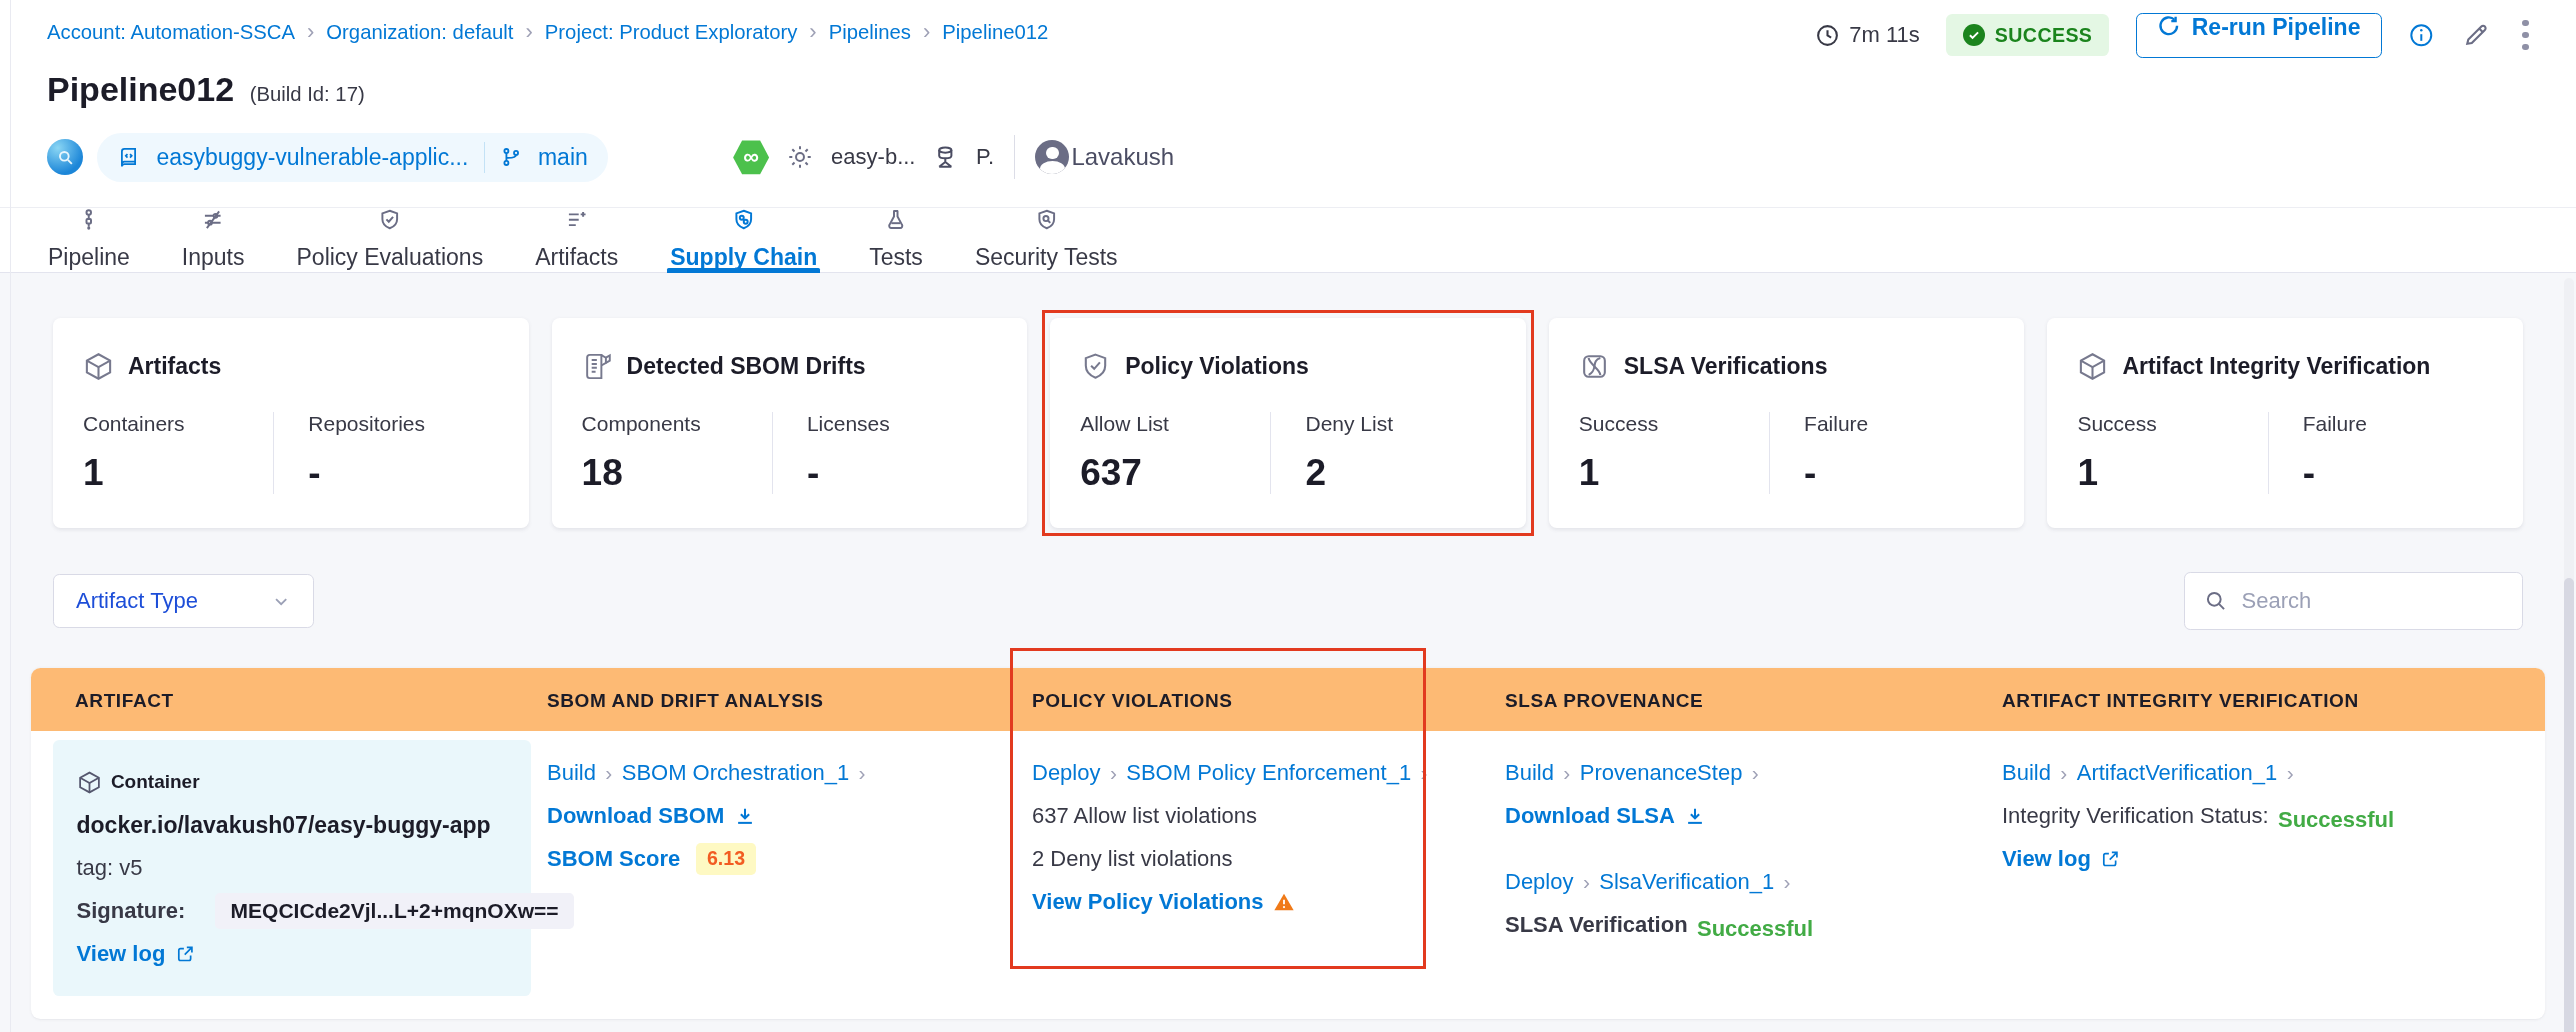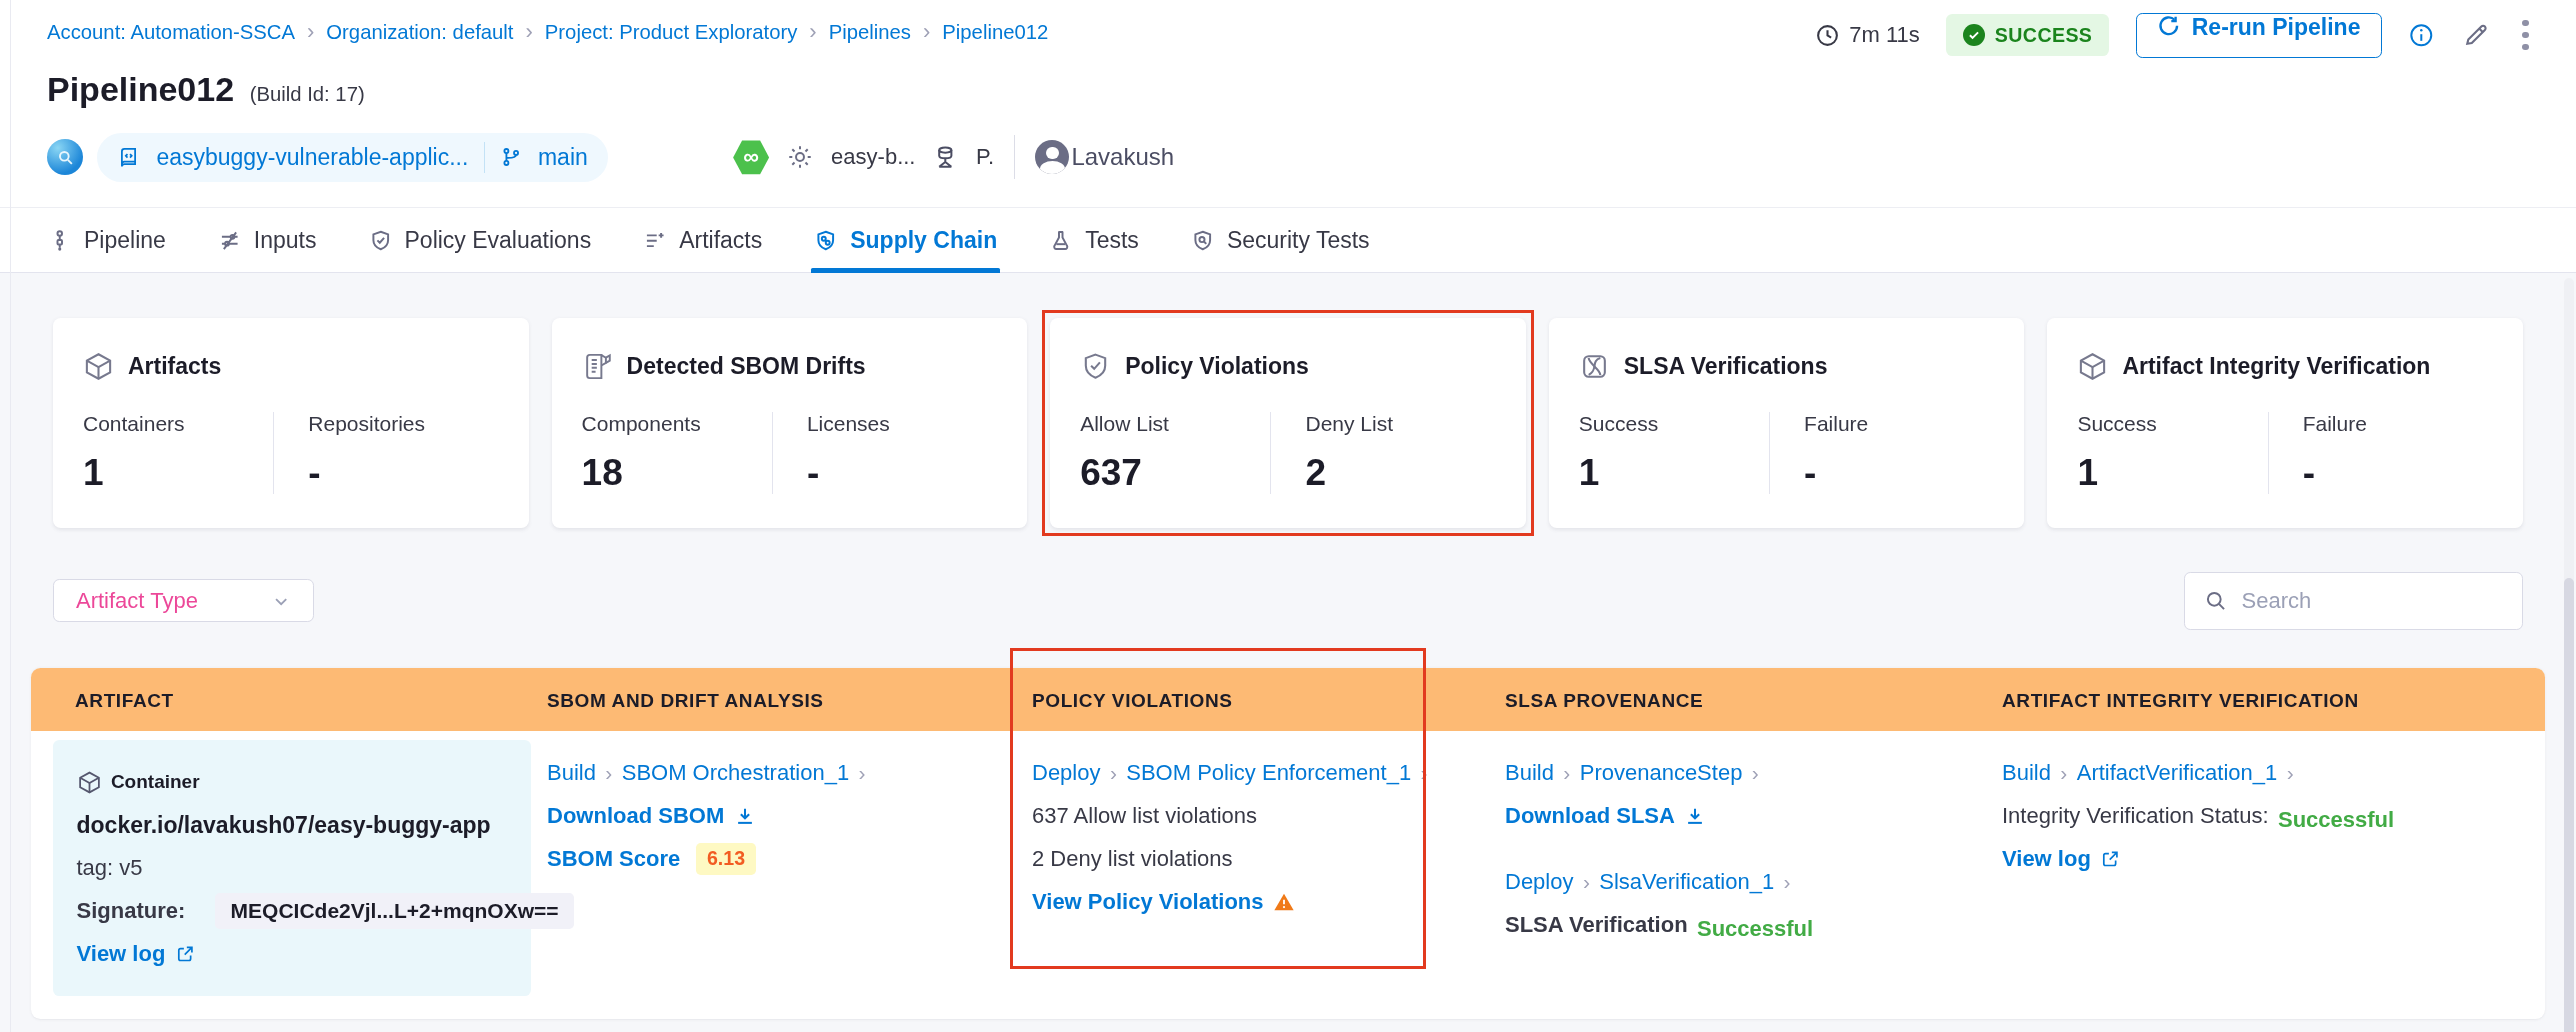--- a/index.html
+++ b/index.html
@@ -33,40 +33,40 @@
   .meta-mid { display:flex; align-items:center; gap:17px; margin-left:125px; }
   .hexagon { width:36px; height:36px; background:#4CC14C; clip-path:polygon(25% 3%, 75% 3%, 100% 50%, 75% 97%, 25% 97%, 0% 50%); display:flex; align-items:center; justify-content:center; color:#fff; font-size:22px; font-weight:700; }
   .meta-divider { width:0.8px; height:44px; background:#DCDDE7; margin:0 20.3px; }
   .avatar { width:34px; height:34px; border-radius:50%; background:#6B6D85; position:relative; overflow:hidden; }
   .avatar .head { position:absolute; top:6.3px; left:11px; width:12.5px; height:12.5px; border-radius:50%; background:#fff; }
   .avatar .body { position:absolute; top:21px; left:4.7px; width:25px; height:15.6px; border-radius:50% 50% 0 0; background:#fff; }
   .user-name { font-size:24px; color:#4B4D63; margin-left:2px; }
 
   
   .tabbar { margin-top:25px; border-top:0.8px solid #EDEEF3; border-bottom:0.8px solid #E3E4EE; display:flex; align-items:center; gap:52px; padding-left:48px; height:66px; background:#fff; }
-  .tab { display:flex; align-items:center; gap:12.5px; font-size:23px; color:#383946; font-weight:500; height:100%; position:relative; cursor:pointer; white-space:nowrap; }
+  .tab { display:flex; align-items:center; gap:12.5px; font-size:23px; color:#383946; font-weight:500; height:100%; position:relative; cursor:pointer; white-space:nowrap;flex-direction:column; }
   .tab svg { stroke:#6B6D85; }
   .tab.active { color:#0278D5; font-weight:700; }
   .tab.active svg { stroke:#0278D5; }
   .tab.active::after { content:""; position:absolute; left:-3.1px; right:-3.1px; bottom:-0.8px; height:5.5px; background:#0278D5; border-radius:1.6px 1.6px 0 0; }
 
   
   .content { flex:1; background:#F6F7FA; padding-top:45px; position:relative; }
   .cards { display:flex; gap:23px; margin:0 53px; }
   .card { flex:1; background:#fff; border-radius:7.8px; box-shadow:0 1.6px 3.9px rgba(96,97,112,.12); padding:33px 30px 34px; position:relative; }
   .card-title { display:flex; align-items:center; gap:14px; font-size:23px; font-weight:700; color:#1C1C28; }
   .card-stats { display:flex; margin-top:30px; }
   .stat { flex:1; }
   .stat + .stat { border-left:0.8px solid #E3E4EE; padding-left:34px; }
   .stat-label { font-size:21px; color:#383946; }
   .stat-value { margin-top:15.6px; font-size:37px; font-weight:700; color:#1C1C28; }
   .card.highlighted::after { content:""; position:absolute; inset:-8.6px; border:3.9px solid #E23A1F; pointer-events:none; }
 
   .filter-row { display:flex; justify-content:space-between; align-items:center; margin:44px 53px 0; }
-  .select { width:261px; height:43px; background:#fff; border:0.8px solid #D9DAE6; border-radius:6.3px; display:flex; align-items:center; justify-content:space-between; padding:16px 22px; font-size:22px; color:#ec4899; cursor:pointer; }
+  .select { width:261px; height:54px; background:#fff; border:0.8px solid #D9DAE6; border-radius:6.3px; display:flex; align-items:center; justify-content:space-between; padding:16px 22px; font-size:22px; color:#1d4ed8; cursor:pointer; }
   .search-box { width:339px; height:58px; background:#fff; border:0.8px solid #D9DAE6; border-radius:6.3px; display:flex; align-items:center; gap:14px; padding:0 19px; }
   .search-box input { border:none; outline:none; background:transparent; font-size:22px; color:#1C1C28; width:100%; font-family:"Liberation Sans", sans-serif; }
   .search-box input::placeholder { color:#9BA0B6; }
 
   
   .table-panel { margin:38px 31px 0; background:#fff; border-radius:9.4px; padding:0 22px 23.5px; position:relative; box-shadow:0 0.8px 2.3px rgba(96,97,112,.10); }
   .table-head { display:grid; grid-template-columns:494px 485px 473px 497px 1fr; background:#fdba74; margin:0 -22px; padding:22px 22px 19px; border-radius:9.4px 9.4px 0 0; }
   .th { font-size:19px; font-weight:700; letter-spacing:0.6px; color:#1C1C28; text-transform:uppercase; }
   .th:first-child { padding-left:22px; }
   .table-row { display:grid; grid-template-columns:494px 485px 473px 497px 1fr; margin-top:9.4px; }

